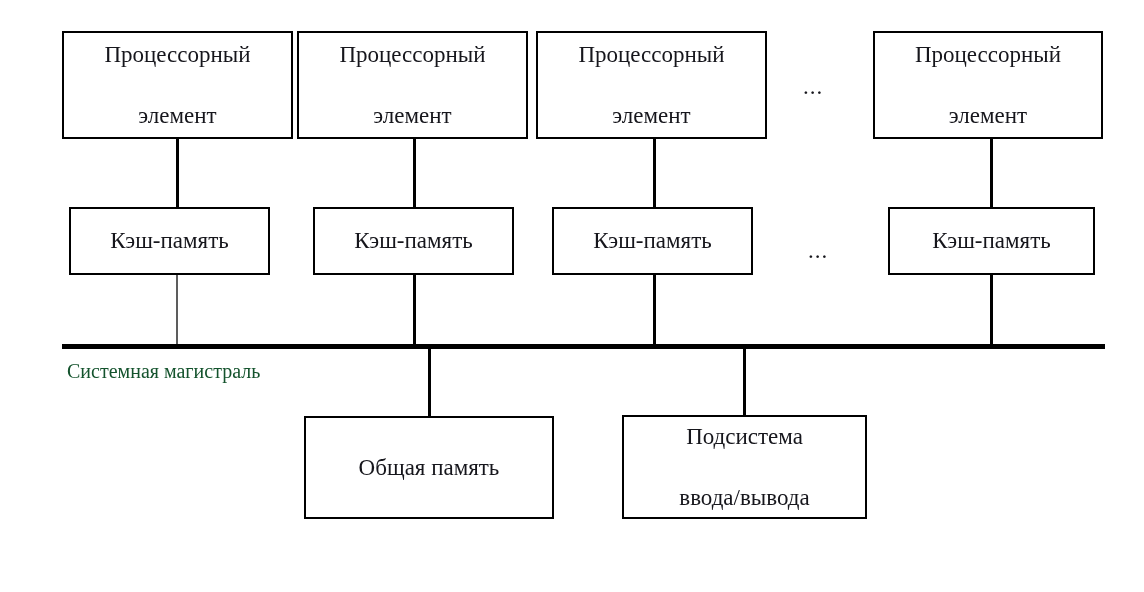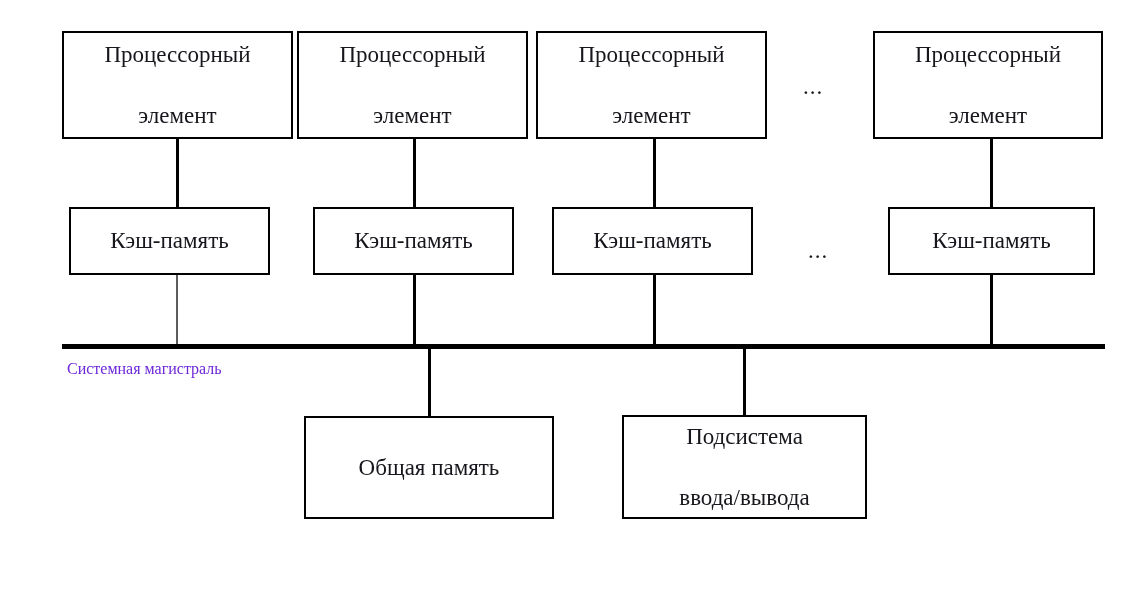--- a/index.html
+++ b/index.html
@@ -46,23 +46,23 @@
     width: 2px;
   }
   .bus-line {
     position: absolute;
     background: #000000;
     height: 5px;
     z-index: 2;
   }
   .bus-label {
     position: absolute;
-    font-size: 16px;
+    font-size: 20px;
     white-space: nowrap;
-    color: #6d28d9;
+    color: #14532d;
     z-index: 4;
   }
   .ellipsis {
     position: absolute;
     font-size: 23px;
     letter-spacing: 1px;
     color: #16161c;
     z-index: 4;
     white-space: nowrap;
   }

